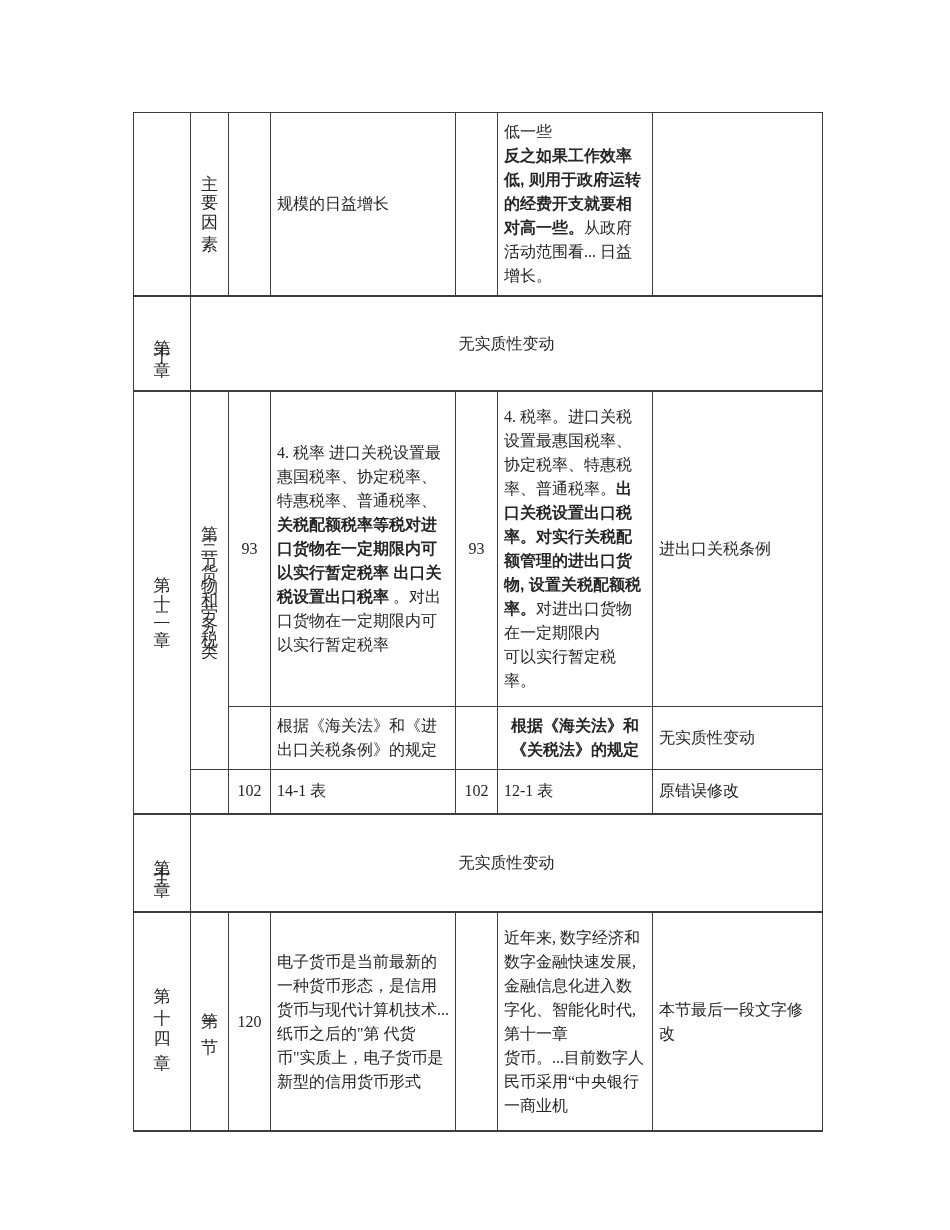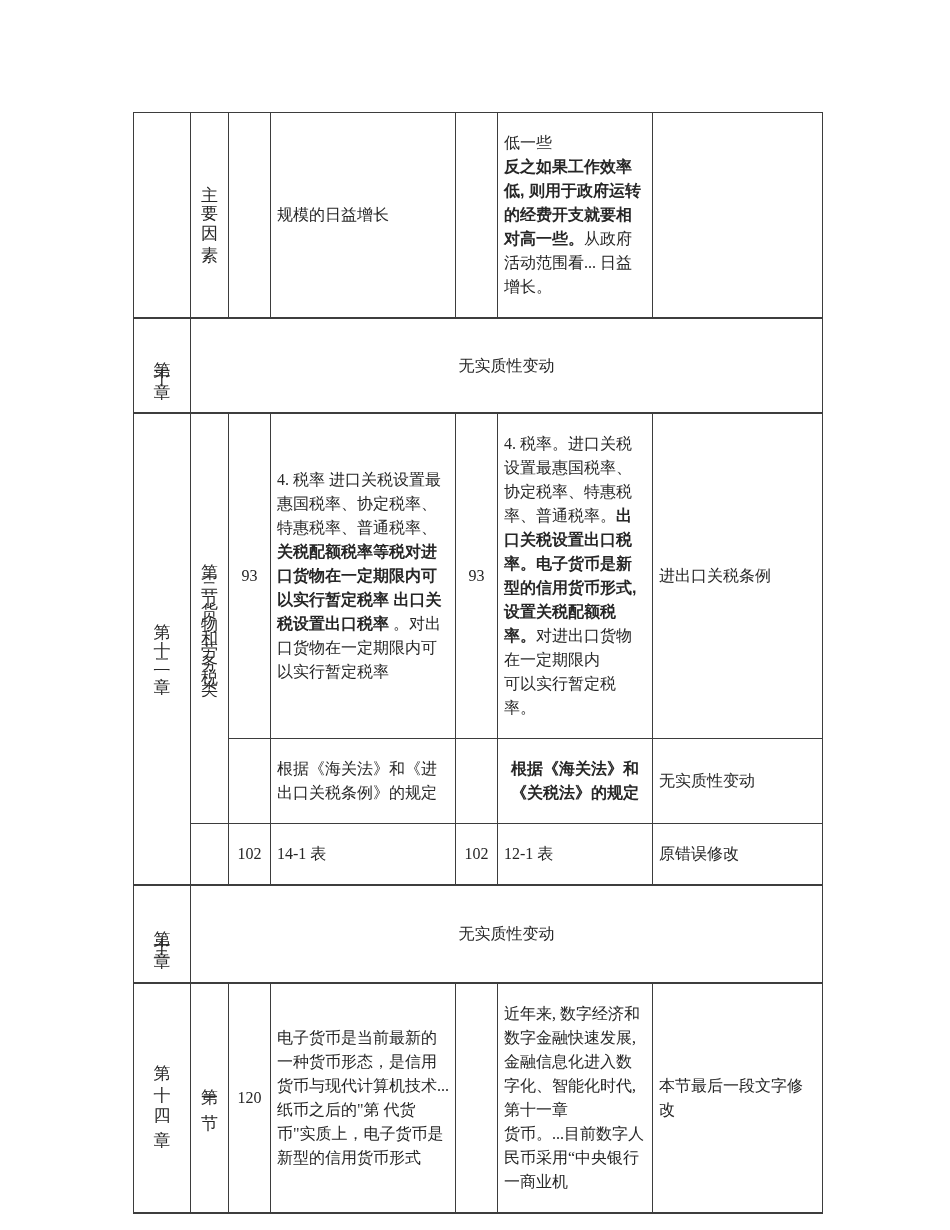--- a/index.html
+++ b/index.html
@@ -13,21 +13,21 @@
   }
   table.doc{
     position:absolute;
     left:133px;top:112px;
     width:689px;
     border-collapse:collapse;
     table-layout:fixed;
   }
   table.doc td{
     border:1px solid #3d3d3d;
-    padding:18px 6px;
+    padding:7px 6px;
     vertical-align:middle;
     font-size:16px;
     line-height:24px;
     overflow:hidden;
   }
   tr.thick td{border-top:2px solid #3d3d3d;border-bottom:2px solid #3d3d3d;}
   table.doc{border-bottom:2px solid #3d3d3d;}
   td.top{vertical-align:top;padding-top:5px;}
   td.c-old{font-size:17px;}
   td.c-new{font-size:16px;}
@@ -84,34 +84,34 @@
       <td class="vwrap"><span class="vtext ls6">第十一章</span></td>
       <td colspan="6" class="note-merged">无实质性变动</td>
     </tr>
 
     <tr style="height:315px">
       <td rowspan="3" class="vwrap"><span class="vtext ls18">第十二章</span></td>
       <td rowspan="2" class="vwrap"><span class="vtext ls13">第三节货物和劳务税类</span></td>
       <td class="num">93</td>
       <td class="c-old"><span class="run">4.  税率  进口关税设置最惠国税率、协定税率、特惠税率、普通税率、</span><span class="run bold">关税配额税率等税对进口货物在一定期限内可以实行暂定税率  出口关税设置出口税率</span><span class="run"> 。对出口货物在一定期限内可以实行暂定税率</span></td>
       <td class="num">93</td>
-      <td class="c-new"><span class="run">4. 税率。进口关税设置最惠国税率、协定税率、特惠税率、普通税率。</span><span class="run bold">出口关税设置出口税率。电子货币是新型的信用货币形式, 设置关税配额税率。</span><span class="run">对进出口货物在一定期限内
+      <td class="c-new"><span class="run">4. 税率。进口关税设置最惠国税率、协定税率、特惠税率、普通税率。</span><span class="run bold">出口关税设置出口税率。对实行关税配额管理的进出口货物, 设置关税配额税率。</span><span class="run">对进出口货物在一定期限内
 可以实行暂定税率。</span></td>
       <td>进出口关税条例</td>
     </tr>
 
     <tr style="height:50px">
       <td></td>
       <td class="c-old">根据《海关法》和《进出口关税条例》的规定</td>
       <td></td>
       <td class="c-new center">根据《海关法》和《关税法》的规定</td>
       <td>无实质性变动</td>
     </tr>
 
-    <tr style="height:59px">
+    <tr style="height:45px">
       <td></td>
       <td class="num">102</td>
       <td class="c-old">14-1 表</td>
       <td class="num">102</td>
       <td class="c-new">12-1 表</td>
       <td>原错误修改</td>
     </tr>
 
     <tr class="thick" style="height:98px">
       <td class="vwrap"><span class="vtext ls6">第十三章</span></td>

